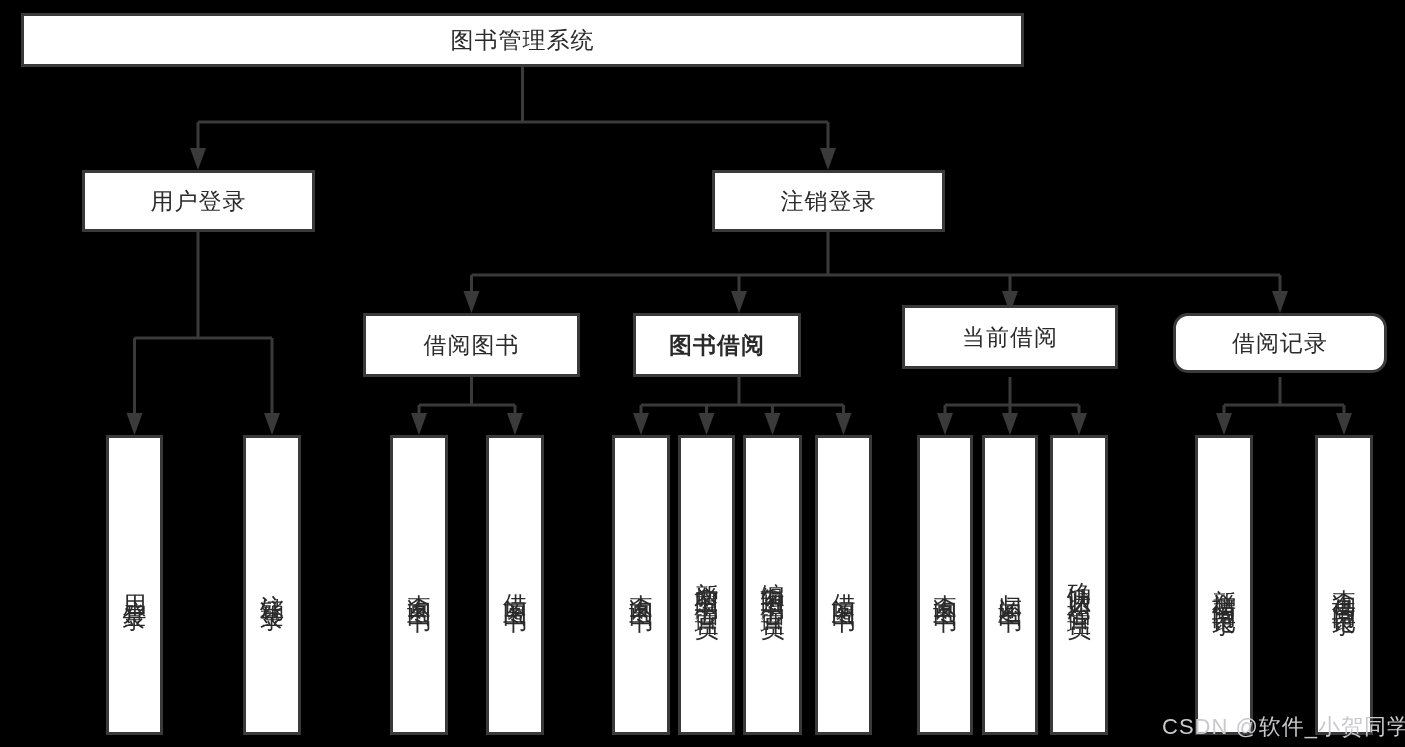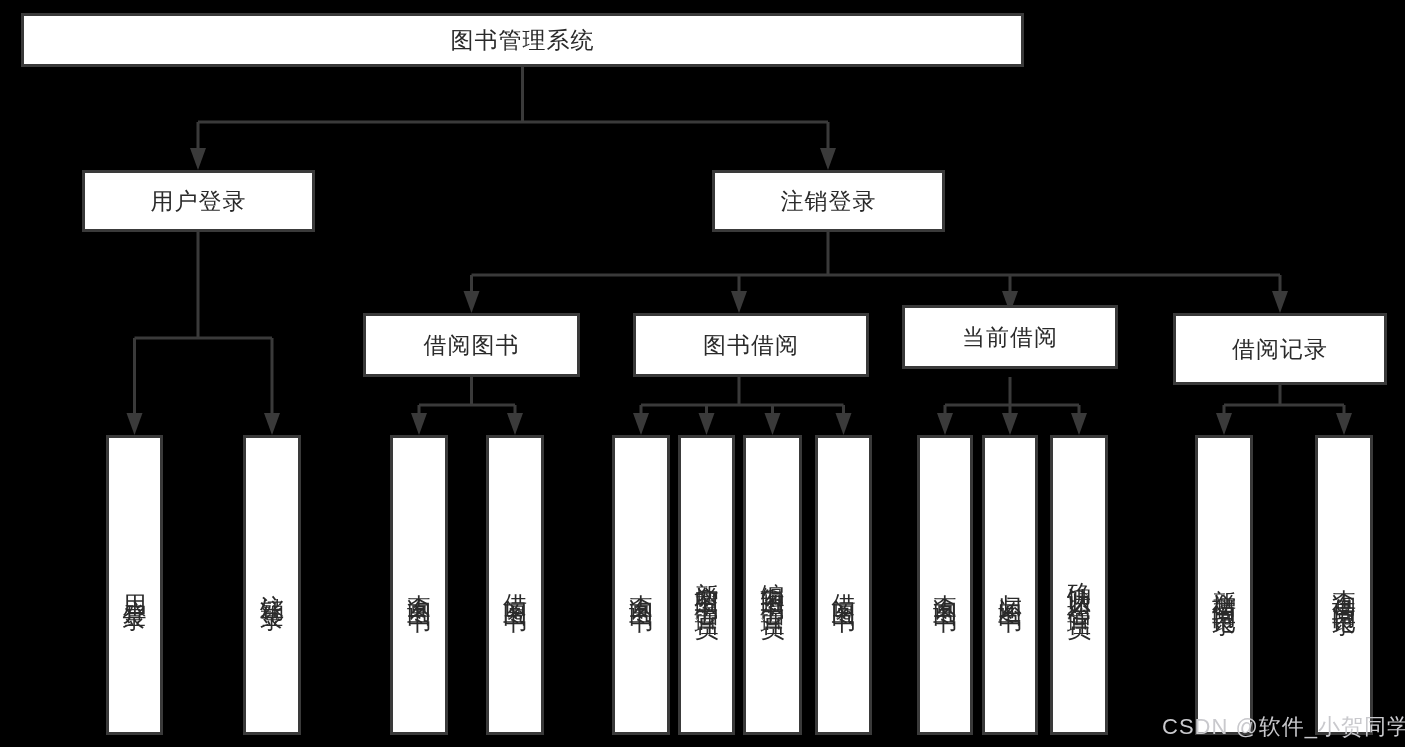--- a/index.html
+++ b/index.html
@@ -69,27 +69,27 @@
   <div class="box hbox" style="left:82px; top:170px; width:233px; height:62px;">
     <span>用户登录</span>
   </div>
   <div class="box hbox" style="left:712px; top:170px; width:233px; height:62px;">
     <span>注销登录</span>
   </div>
 
   <div class="box hbox" style="left:363px; top:313px; width:217px; height:64px;">
     <span>借阅图书</span>
   </div>
-  <div class="box hbox" style="left:633px; top:313px; width:236px; height:64px;">
+  <div class="box hbox" style="left:633px; top:313px; width:168px; height:64px;font-weight:bold;">
     <span>图书借阅</span>
   </div>
   <div class="box hbox" style="left:902px; top:305px; width:216px; height:64px;">
     <span>当前借阅</span>
   </div>
-  <div class="box hbox" style="left:1173px; top:313px; width:214px; height:72px;">
+  <div class="box hbox" style="left:1173px; top:313px; width:214px; height:60px;border-radius:15px;">
     <span>借阅记录</span>
   </div>
 
   <div class="box vbox" style="left:106px; top:435px; width:57px; height:300px;">
     <span class="vtext">用户登录</span>
   </div>
   <div class="box vbox" style="left:243px; top:435px; width:58px; height:300px;">
     <span class="vtext">注销登录</span>
   </div>
 

